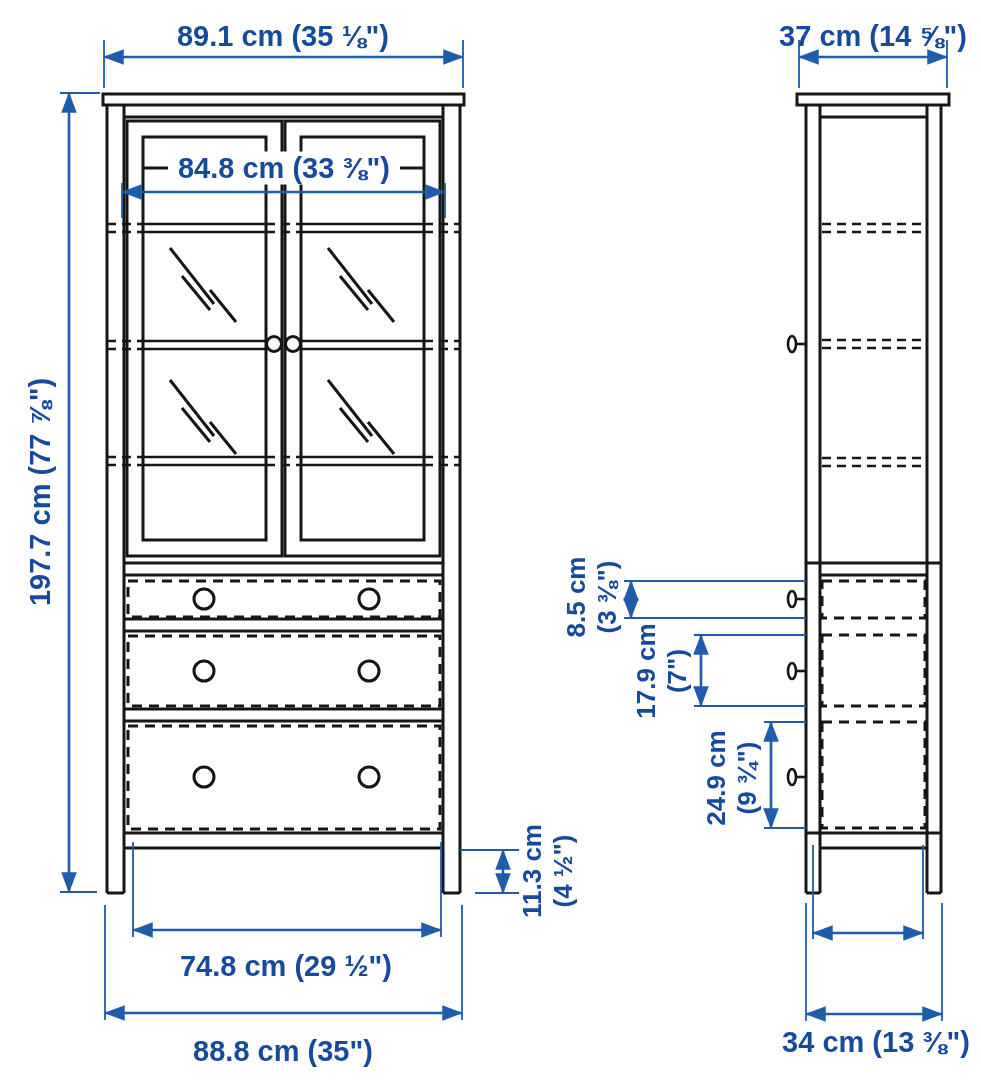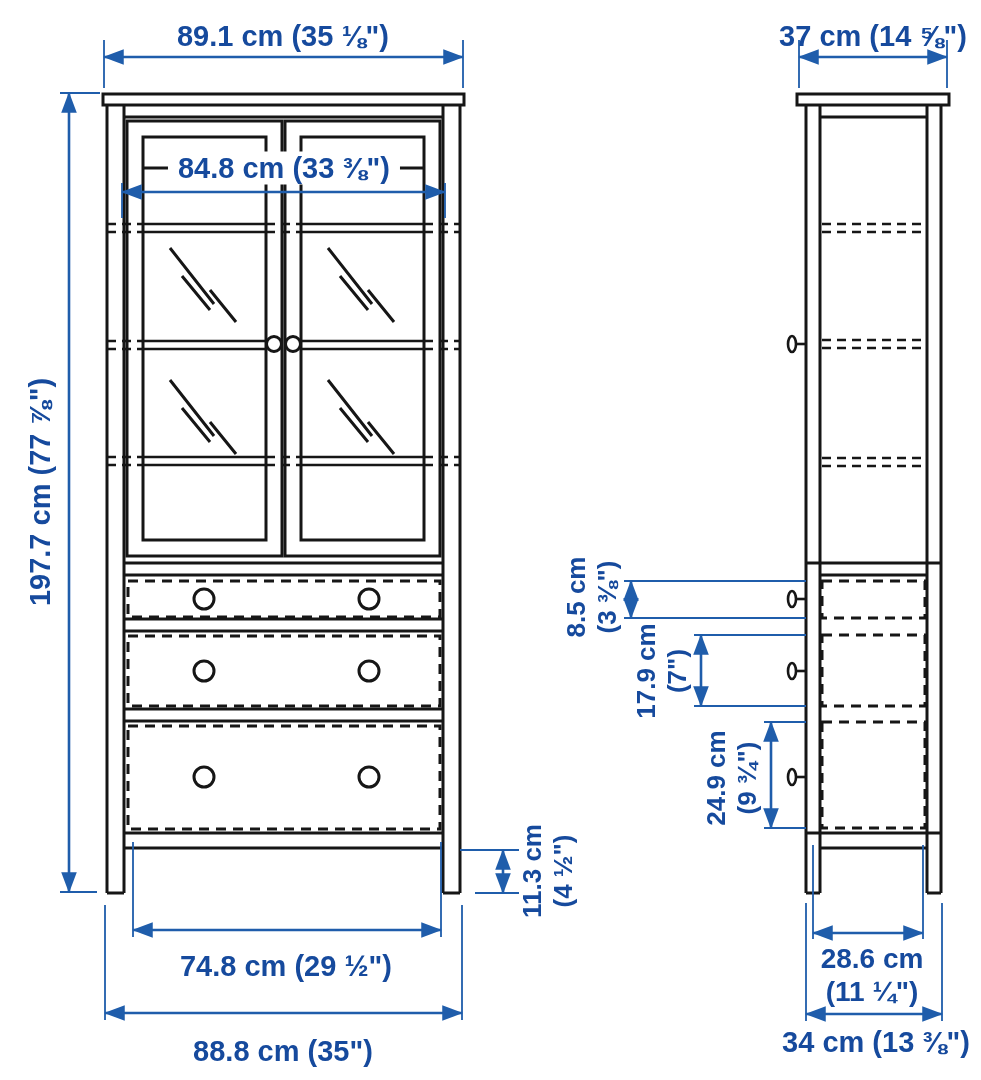--- a/index.html
+++ b/index.html
@@ -159,19 +159,15 @@
     <div>(9 ¾")</div>
   </div>
   <div class="lbl rot sm" style="left:548px;top:871px;">
     <div>11.3 cm</div>
     <div>(4 ½")</div>
   </div>
 
   <div class="lbl" style="left:286px;top:966px;">74.8 cm (29 ½")</div>
   <div class="lbl" style="left:283px;top:1051px;">88.8 cm (35")</div>
 
-  <div class="lbl md" style="left:872px;top:975px;">
-    <div>28.6 cm</div>
-    <div>(11 ¼")</div>
-  </div>
   <div class="lbl" style="left:876px;top:1042px;">34 cm (13 ⅜")</div>
 
 </div>
 
 </body></html>

